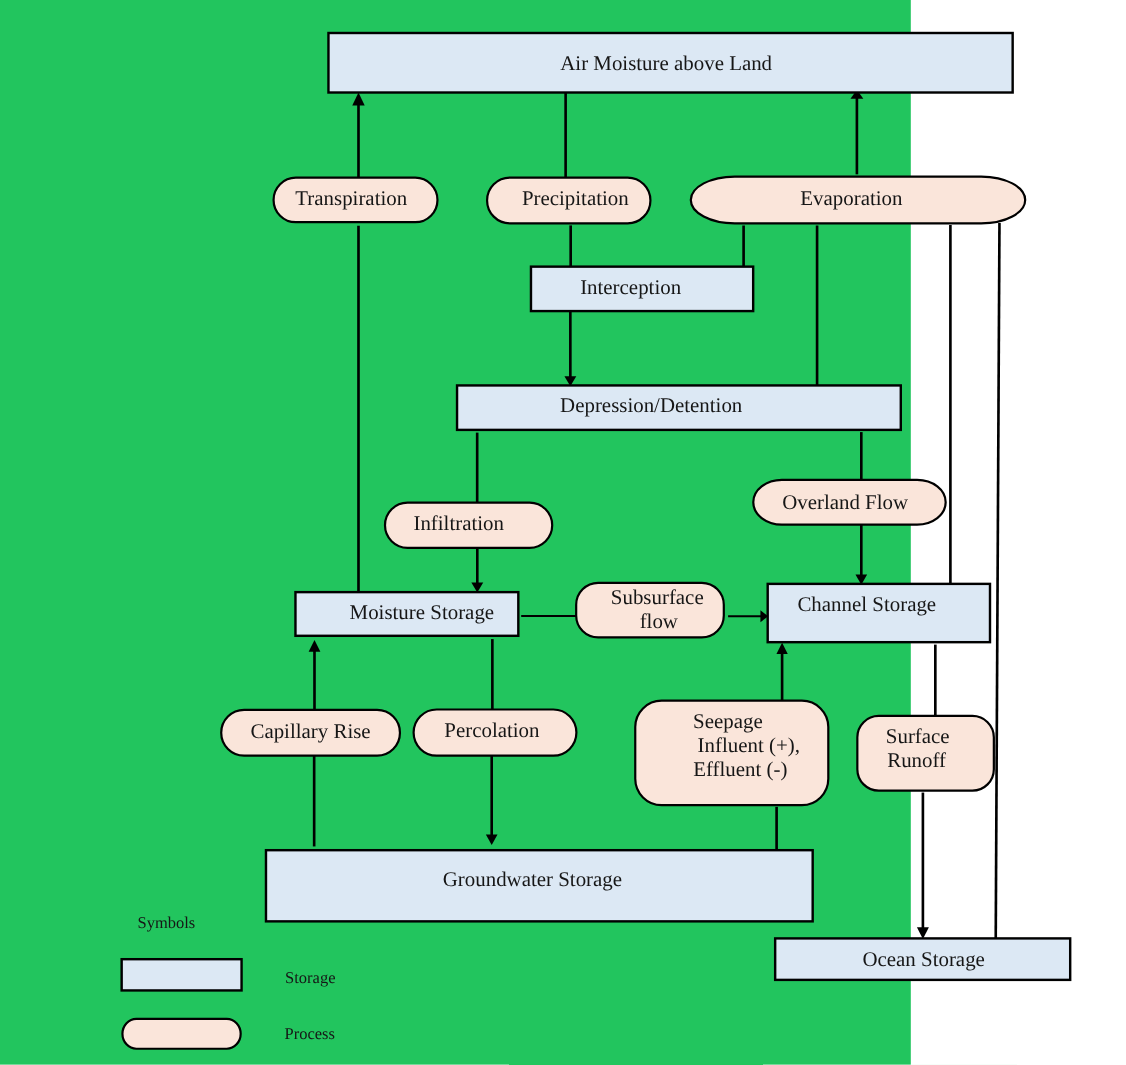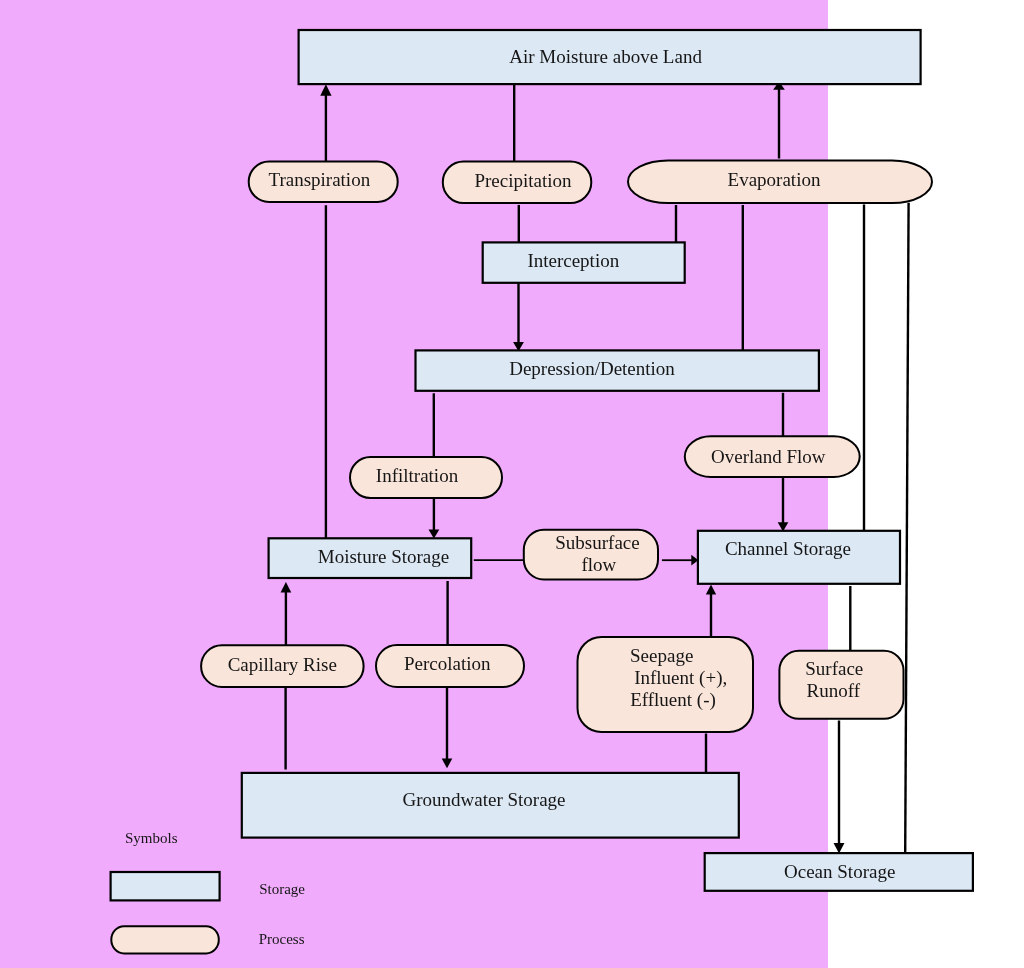--- a/index.html
+++ b/index.html
@@ -1,19 +1,19 @@
 <!DOCTYPE html>
 <html><head>
 <meta charset="utf-8">
 <title>Hydrologic Cycle Diagram</title>
 <style>
   html,body{margin:0;padding:0;background:#ffffff;}
   body{width:1024px;height:968px;overflow:hidden;
        font-family:"Liberation Serif",serif;}
-  #diagram{position:relative;width:828px;height:968px;background:#f0abfc;}
+  #diagram{position:relative;width:828px;height:968px;background:#22c55e;}
   svg{display:block;shape-rendering:geometricPrecision;}
   text{font-family:"Liberation Serif",serif;}
 </style>
 </head>
 <body>
 
 <div id="diagram">
   <svg id="canvas" width="1024" height="968" viewBox="0 0 1024 968" xmlns="http://www.w3.org/2000/svg">
       <g>
         <g>

